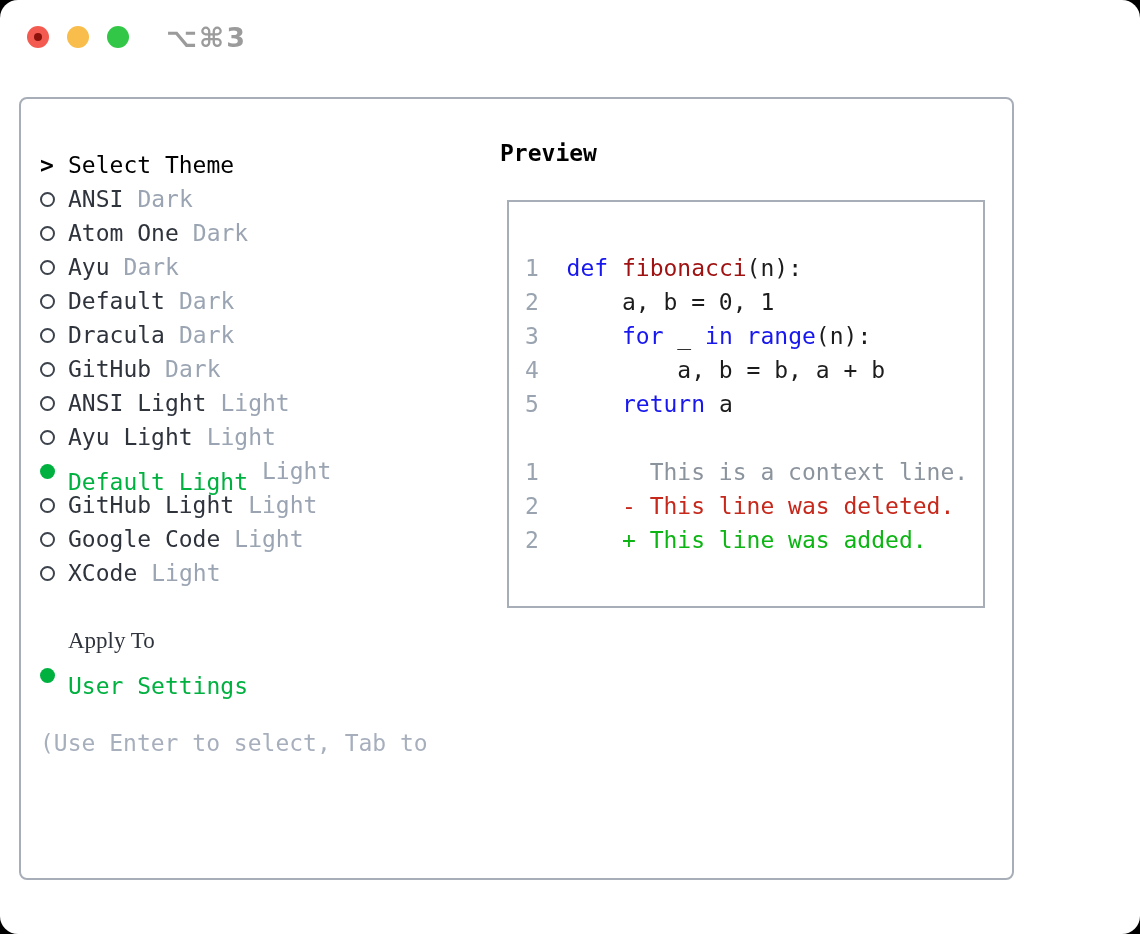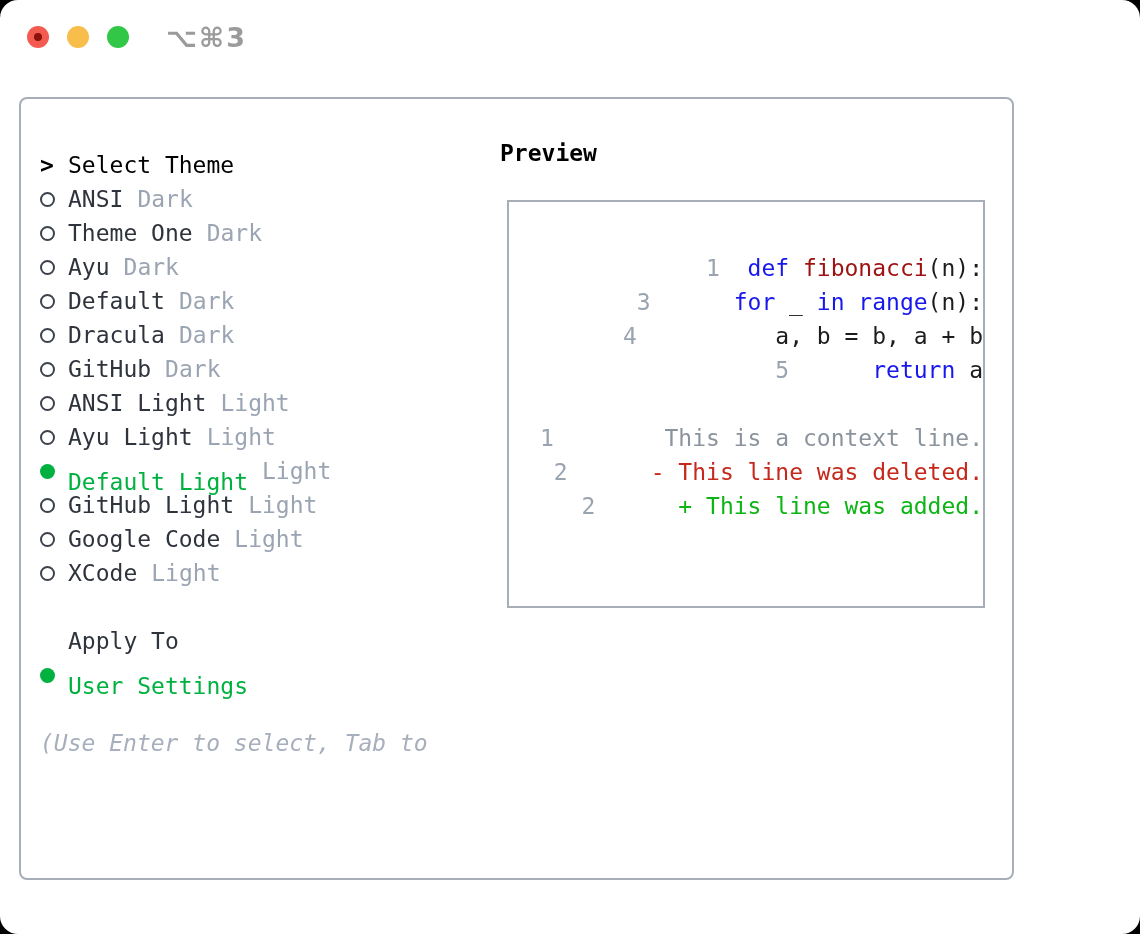--- a/index.html
+++ b/index.html
@@ -24,31 +24,31 @@
   .left-col{position:absolute;left:19px;top:49px;font-size:23px;}
   .row{height:34px;display:flex;align-items:center;white-space:pre;}
   .caret{font-weight:bold;color:#000;display:inline-block;width:28px;}
   .hdr{font-weight:normal;color:#000;}
   .radio{width:15px;height:15px;border-radius:50%;box-sizing:border-box;
          border:2px solid var(--ring);margin-right:13px;flex:0 0 auto;}
   .radio.sel{border:none;background:var(--sel_green);}
   .tname{color:var(--name);}
   .tname.sel{color:var(--sel_green);margin-top:22px;}
   .tvar{color:var(--variant);margin-left:14px;}
-  .apply-hdr{padding-left:28px;color:var(--name);}
-  .hint{color:var(--hint);font-style:italic;}
+  .apply-hdr{padding-left:28px;color:var(--name);font-family:Liberation Serif, serif;}
+  .hint{color:var(--hint);}
   .empty{height:34px;}
 
   
   .preview-title{position:absolute;left:479px;top:37px;height:34px;line-height:34px;
                  font-size:23px;font-weight:bold;color:#000;}
   .preview-box{position:absolute;left:486px;top:101px;width:474px;height:404px;
                border:2px solid var(--border);background:#fff;box-sizing:content-box;
                padding:0;overflow:hidden;}
-  .code{padding:49px 0 0 16px;font-size:23px;text-align:right;}
+  .code{padding:49px 0 0 16px;font-size:23px;}
   .cline{height:34px;line-height:34px;white-space:pre;}
   .ln{color:var(--linenum);}
   .kw{color:var(--kw);}
   .fn{color:var(--fn);}
   .pl{color:var(--plain);}
   .ctx{color:var(--ctx);}
   .del{color:var(--del);}
   .add{color:var(--add);}
 </style>
 </head>
@@ -64,21 +64,21 @@
     <span class="shortcut">⌥⌘3</span>
   </div>
 
   <div class="panel">
     <div class="left-col">
       <div class="row">
         <span class="caret">&gt;</span><span class="hdr">Select Theme</span>
       </div>
       <div id="theme-list">
           <div class="row"><span class="radio"></span><span class="tname">ANSI</span><span class="tvar">Dark</span></div>
-          <div class="row"><span class="radio"></span><span class="tname">Theme One</span><span class="tvar">Dark</span></div>
+          <div class="row"><span class="radio"></span><span class="tname">Atom One</span><span class="tvar">Dark</span></div>
           <div class="row"><span class="radio"></span><span class="tname">Ayu</span><span class="tvar">Dark</span></div>
           <div class="row"><span class="radio"></span><span class="tname">Default</span><span class="tvar">Dark</span></div>
           <div class="row"><span class="radio"></span><span class="tname">Dracula</span><span class="tvar">Dark</span></div>
           <div class="row"><span class="radio"></span><span class="tname">GitHub</span><span class="tvar">Dark</span></div>
           <div class="row"><span class="radio"></span><span class="tname">ANSI Light</span><span class="tvar">Light</span></div>
           <div class="row"><span class="radio"></span><span class="tname">Ayu Light</span><span class="tvar">Light</span></div>
           <div class="row"><span class="radio sel"></span><span class="tname sel">Default Light</span><span class="tvar">Light</span></div>
           <div class="row"><span class="radio"></span><span class="tname">GitHub Light</span><span class="tvar">Light</span></div>
           <div class="row"><span class="radio"></span><span class="tname">Google Code</span><span class="tvar">Light</span></div>
           <div class="row"><span class="radio"></span><span class="tname">XCode</span><span class="tvar">Light</span></div>
@@ -89,20 +89,21 @@
           <div class="row"><span class="radio sel"></span><span class="tname sel">User Settings</span></div>
         </div>
       <div class="row empty"></div>
       <div class="row hint">(Use Enter to select, Tab to</div>
     </div>
 
     <div class="preview-title">Preview</div>
     <div class="preview-box">
       <div class="code" id="code-lines">
           <div class="cline"><span class="ln">1</span><span class="pl">  </span><span class="kw">def</span><span class="pl"> </span><span class="fn">fibonacci</span><span class="pl">(n):</span></div>
+          <div class="cline"><span class="ln">2</span><span class="pl">      a, b = 0, 1</span></div>
           <div class="cline"><span class="ln">3</span><span class="pl">      </span><span class="kw">for</span><span class="pl"> _ </span><span class="kw">in</span><span class="pl"> </span><span class="kw">range</span><span class="pl">(n):</span></div>
           <div class="cline"><span class="ln">4</span><span class="pl">          a, b = b, a + b</span></div>
           <div class="cline"><span class="ln">5</span><span class="pl">      </span><span class="kw">return</span><span class="pl"> a</span></div>
           <div class="cline"><span class="ln"></span></div>
           <div class="cline"><span class="ln">1</span><span class="ctx">        This is a context line.</span></div>
           <div class="cline"><span class="ln">2</span><span class="del">      - This line was deleted.</span></div>
           <div class="cline"><span class="ln">2</span><span class="add">      + This line was added.</span></div>
         </div>
     </div>
   </div>

